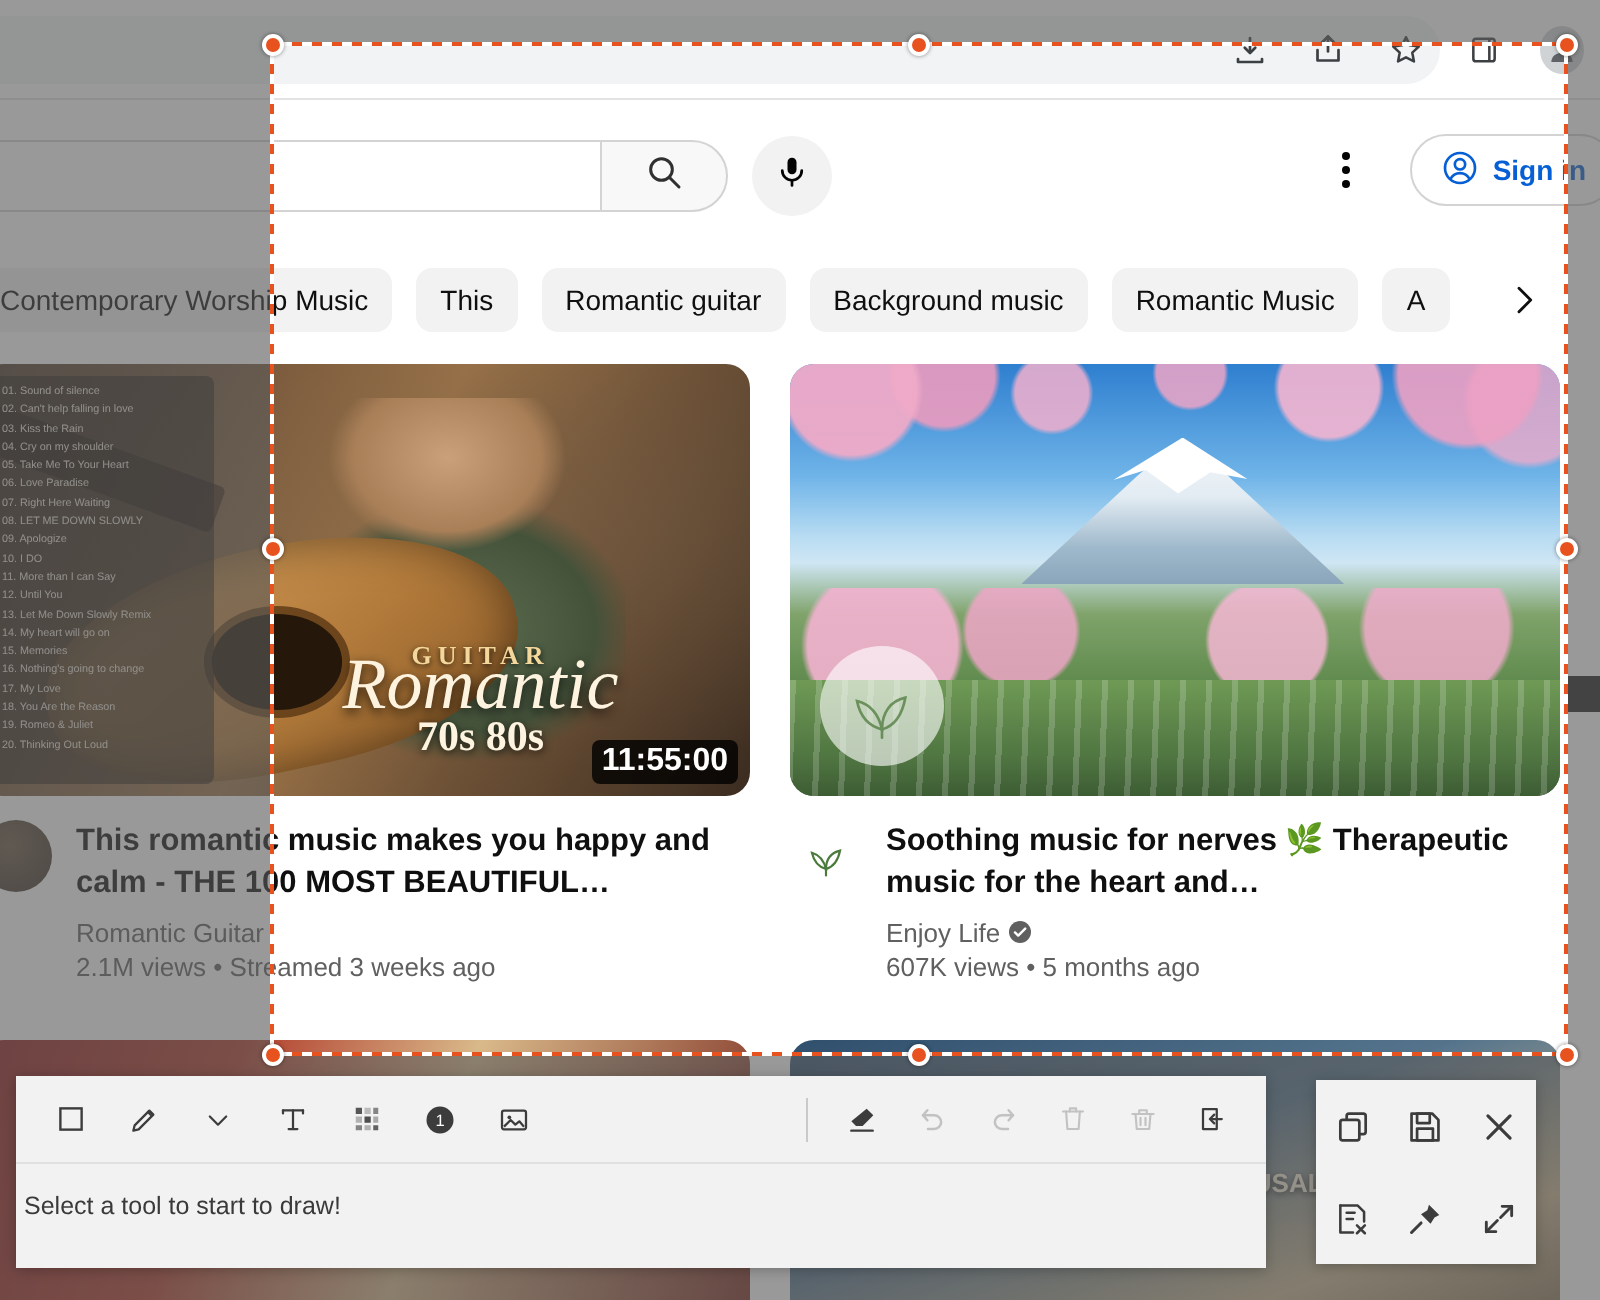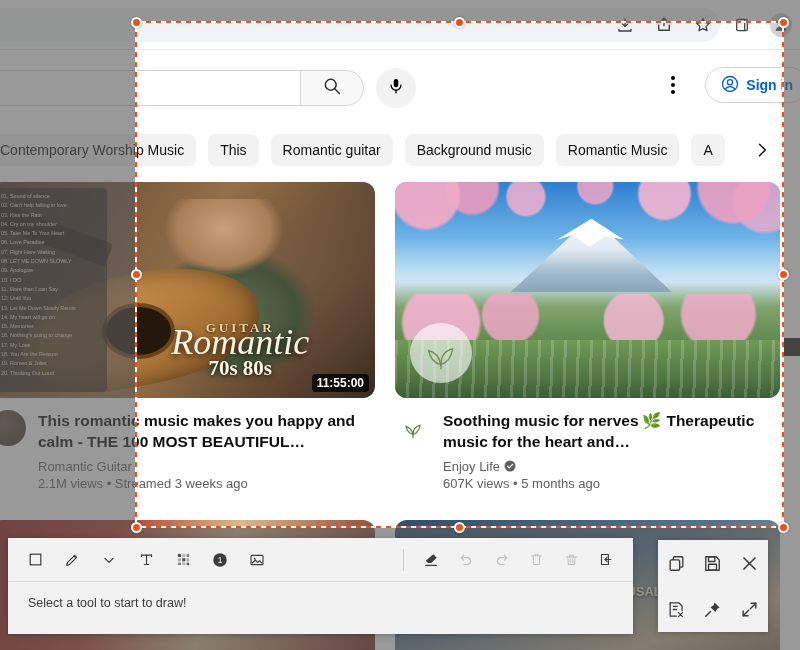--- a/index.html
+++ b/index.html
@@ -174,21 +174,21 @@
     background:rgba(22,18,14,.55);
     border-radius:4px;
     padding:4px 4px 0 6px;
     font-size:5.4px; line-height:1.72; color:#e8e2d8;
     overflow:hidden;
   }
   .tracklist div { white-space:nowrap; }
   .duration {
     position:absolute; right:6px; bottom:6px;
     background:rgba(0,0,0,.8); color:#fff;
-    font-size:12px; font-weight:600;
+    font-size:16px; font-weight:600;
     padding:2px 5px; border-radius:4px;
   }
   
   .thumb2 {
     background:
       linear-gradient(#2f7fd0 0%, #6fb4e8 26%, #b8dcf2 40%, #cfe6f4 46%, #7fa36a 58%, #5f8a4e 74%, #486b3c 100%);
   }
   .sakura-top {
     position:absolute; left:0; top:0; width:100%; height:34%;
     background:
@@ -314,21 +314,21 @@
     padding:0 14px;
   }
   .tool-left { display:flex; align-items:center; gap:11px; }
   .tool-right { display:flex; align-items:center; gap:9px; margin-left:auto; }
   .tbtn {
     width:26px; height:26px; display:flex; align-items:center; justify-content:center;
     color:#3c3c3c; border-radius:3px;
   }
   .tbtn.muted { color:#c2c2c2; }
   .tdiv { width:1px; height:22px; background:#c9c9c9; margin:0 5px; }
-  .hint { padding:14px 20px; font-size:12.5px; color:#3a3a3a; }
+  .hint { padding:14px 4px; font-size:12.5px; color:#3a3a3a; }
 
   .action-panel {
     position:absolute; left:658px; top:540px; width:110px; height:92px;
     background:#f2f2f2; box-shadow:0 1px 6px rgba(0,0,0,.25);
     display:grid; grid-template-columns:repeat(3,1fr); grid-template-rows:repeat(2,1fr);
     align-items:center; justify-items:center;
   }
   .abtn { width:30px; height:30px; display:flex; align-items:center; justify-content:center; color:#3c3c3c; }
 
   .right-dark {

